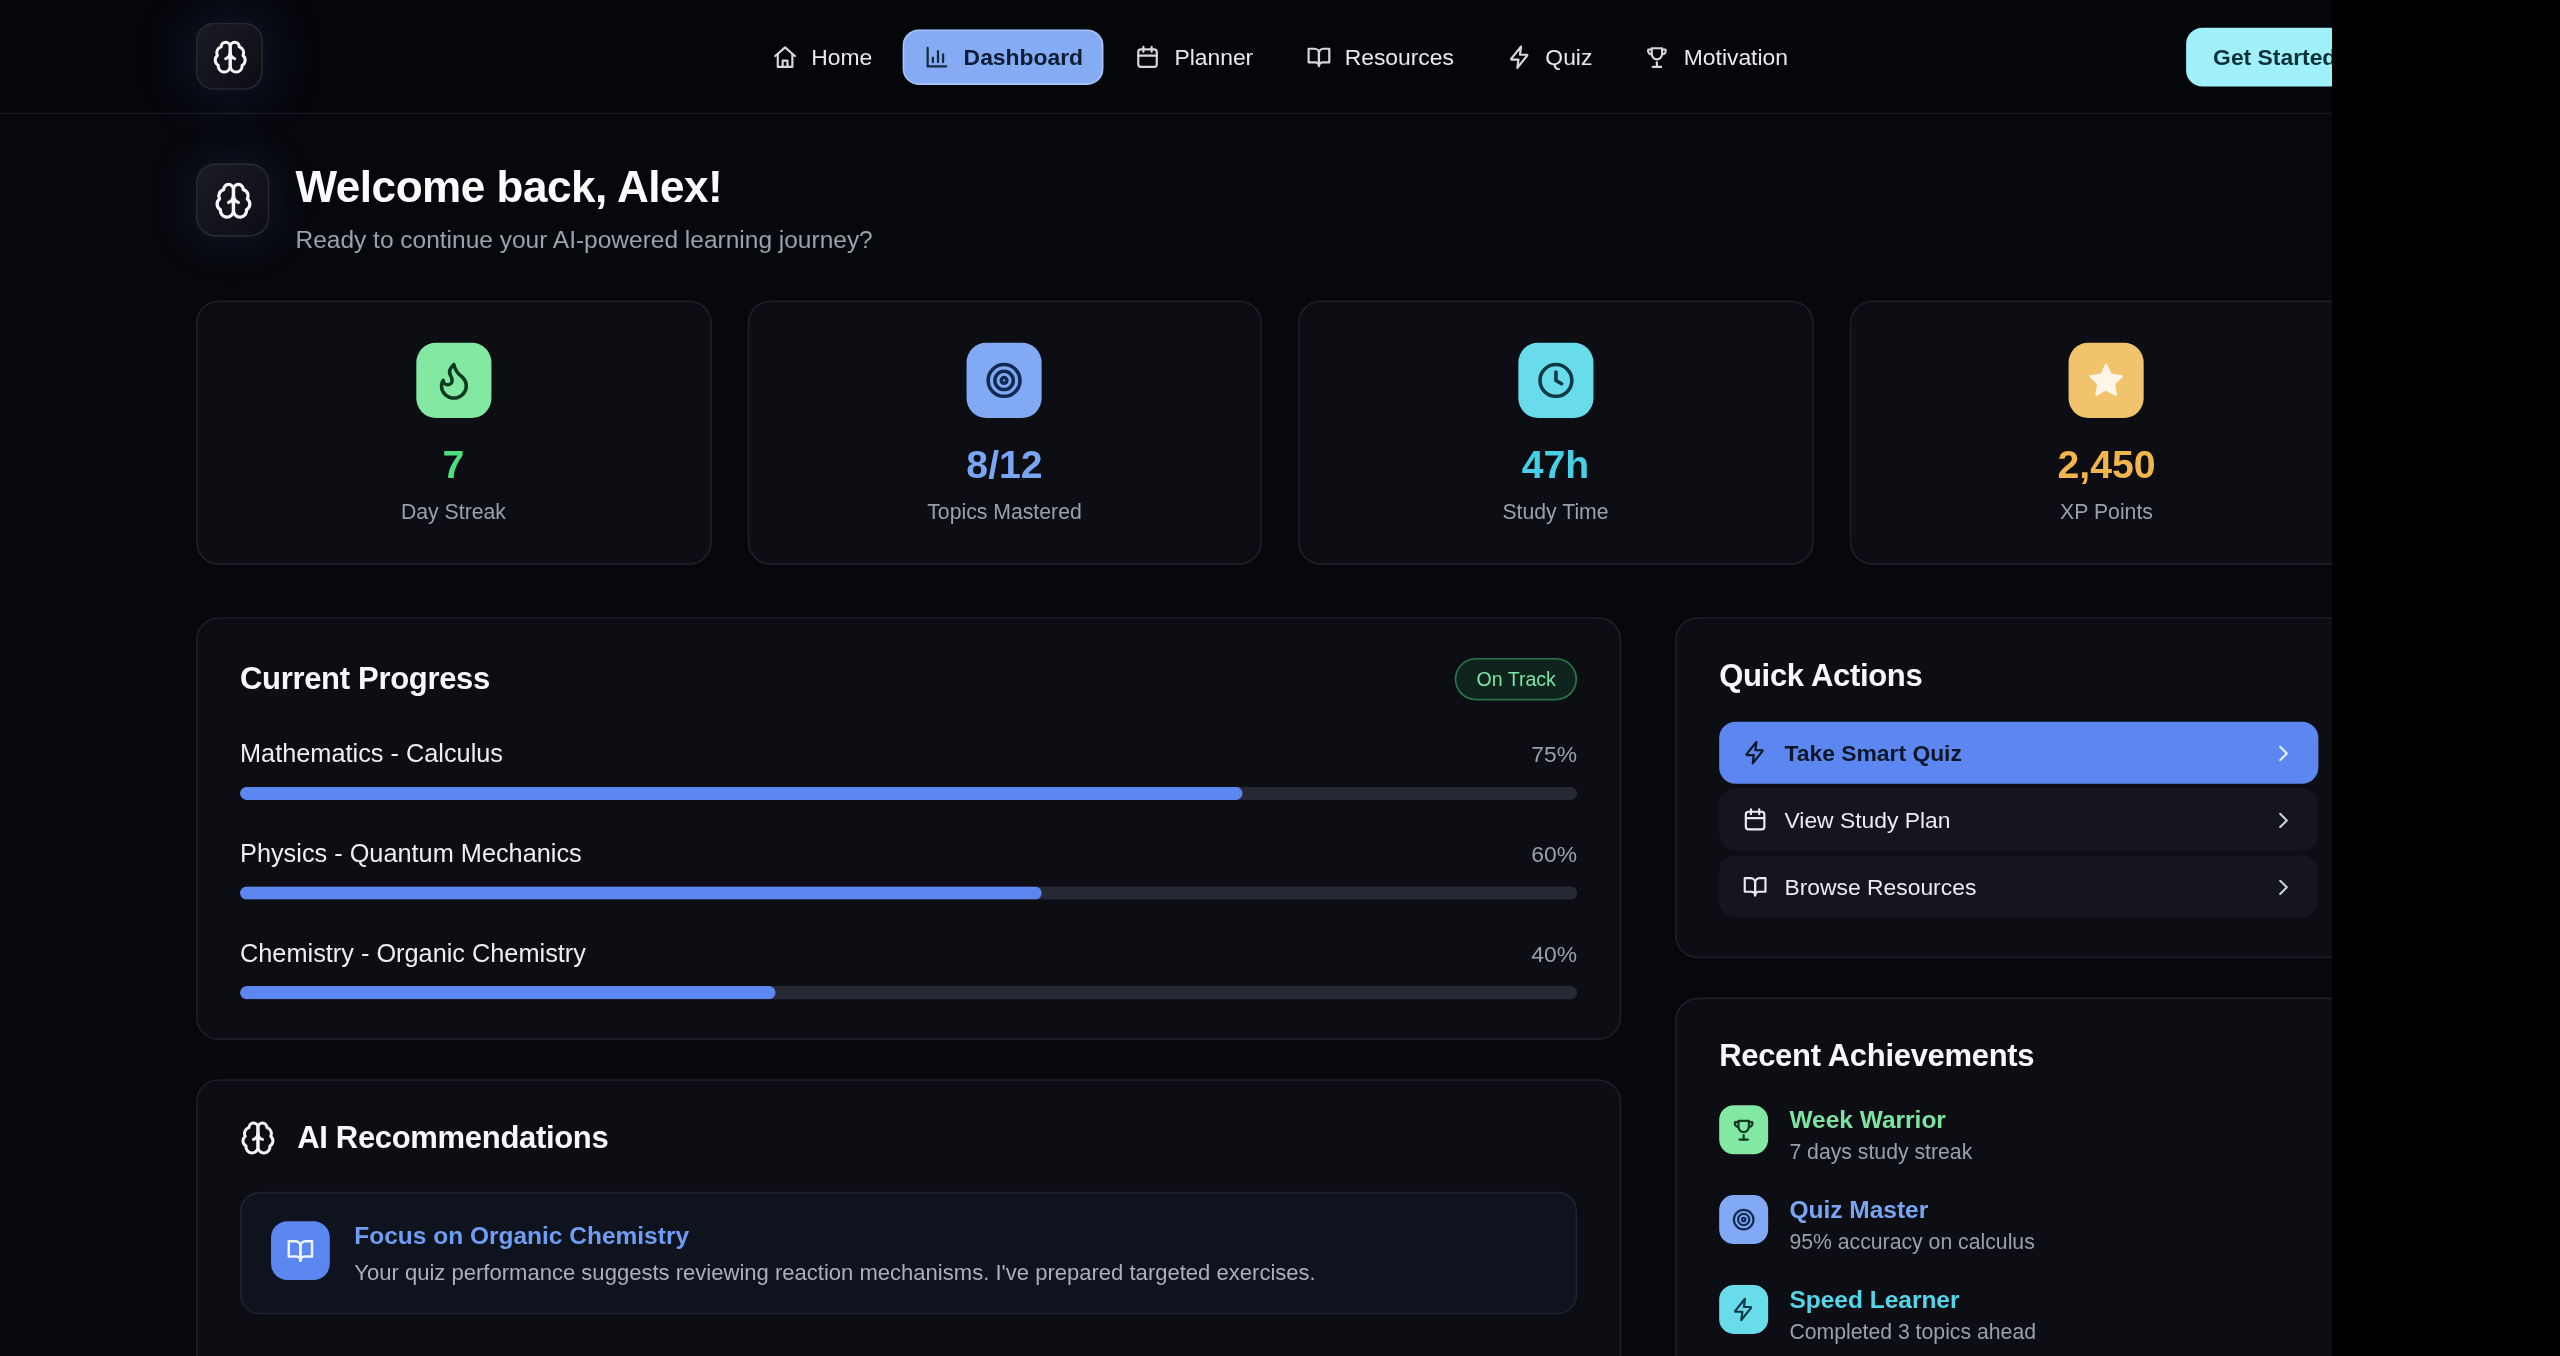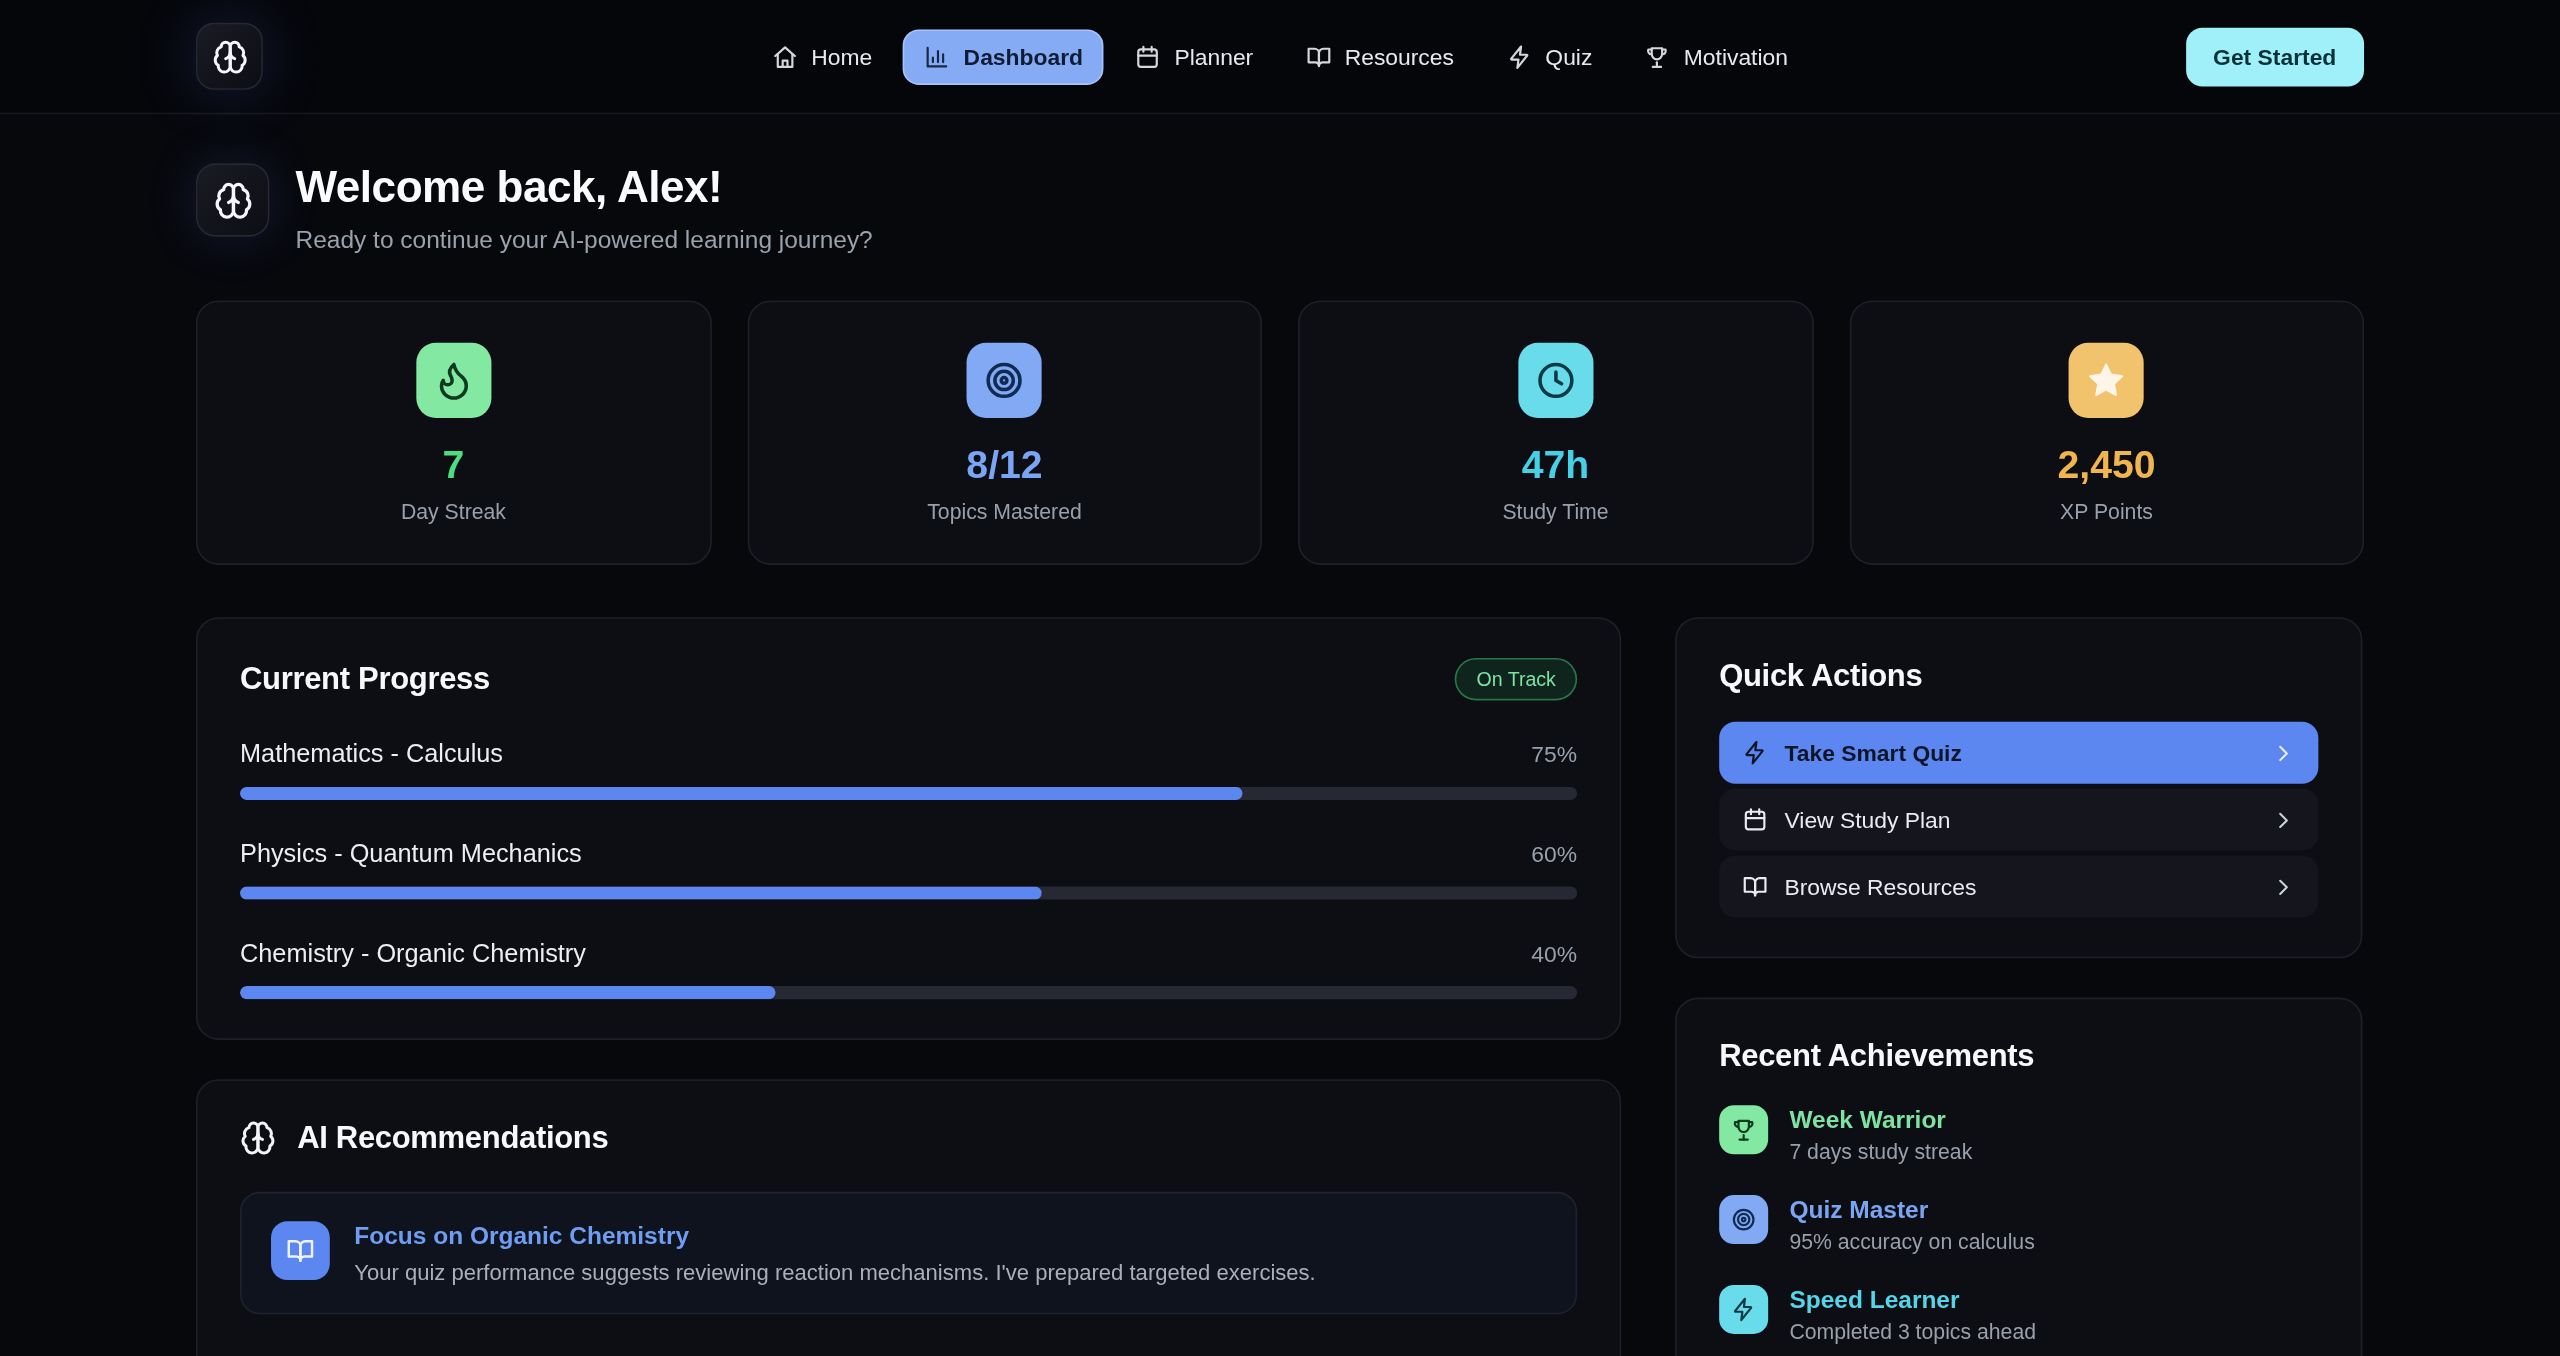--- a/index.html
+++ b/index.html
@@ -1,20 +1,20 @@
 <!DOCTYPE html>
 <html><head>
 <meta charset="utf-8">
 <style>
   *{box-sizing:border-box;margin:0;padding:0}
   html,body{background:#000;width:2560px;height:1356px;overflow:hidden}
   body{font-family:"Liberation Sans","DejaVu Sans",sans-serif}
   button{font:inherit;border:none;background:none;color:inherit;cursor:pointer;text-align:left}
 
-  #viewport{width:2560px;height:1356px;overflow:hidden;background:#07080c;position:relative}
+  #viewport{width:2332px;height:1356px;overflow:hidden;background:#07080c;position:relative}
   #stage{width:1568px;height:831px;transform:scale(1.63265);transform-origin:0 0;background:#07080c;color:#f3f4f6;overflow:hidden}
 
   
   .nav{height:70px;display:flex;align-items:center;padding:0 120px;border-bottom:1px solid #16171e;background:#05060a;position:relative}
   .logo{width:41px;height:41px;border-radius:11px;background:linear-gradient(135deg,#1a1b23,#0d0e14);border:1px solid #262833;display:flex;align-items:center;justify-content:center;color:#f5f7fa;box-shadow:0 0 36px 4px rgba(98,128,255,.16)}
   .logo .ic{width:22px;height:22px}
   .nav-menu{position:absolute;left:50%;top:50%;transform:translate(-50%,-50%);display:flex;align-items:center;gap:6px}
   .nav-item{display:flex;align-items:center;gap:8px;padding:9px 13px;border-radius:10px;font-size:14px;color:#e7e9ee;white-space:nowrap}
   .nav-item .nav-ic{width:16px;height:16px;opacity:.92}
   .nav-item.active{background:#84abf3;color:#0f1c33;font-weight:700;box-shadow:inset 0 0 0 1px rgba(196,215,252,.55)}

